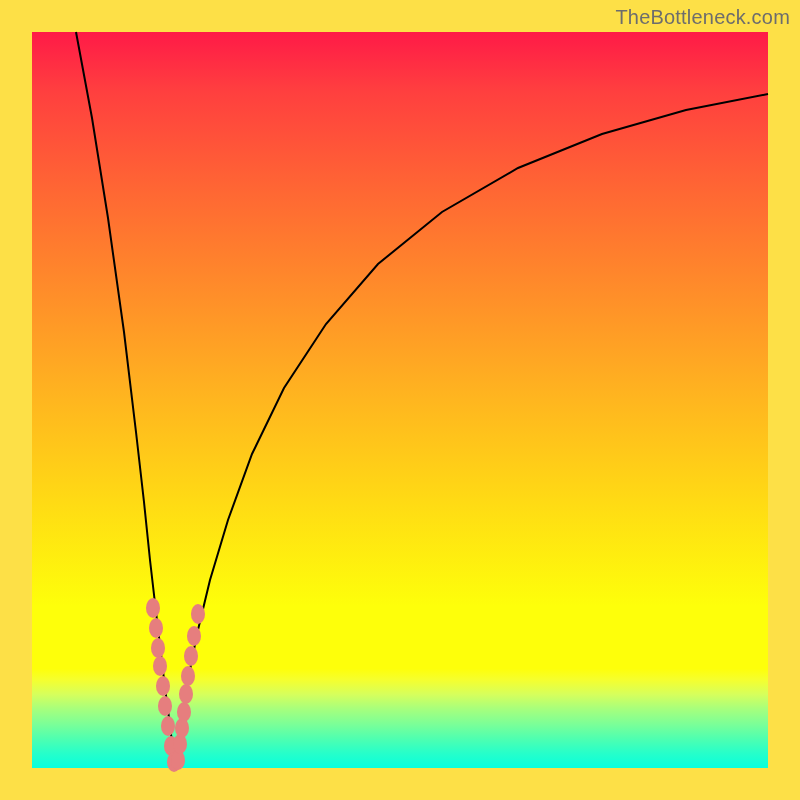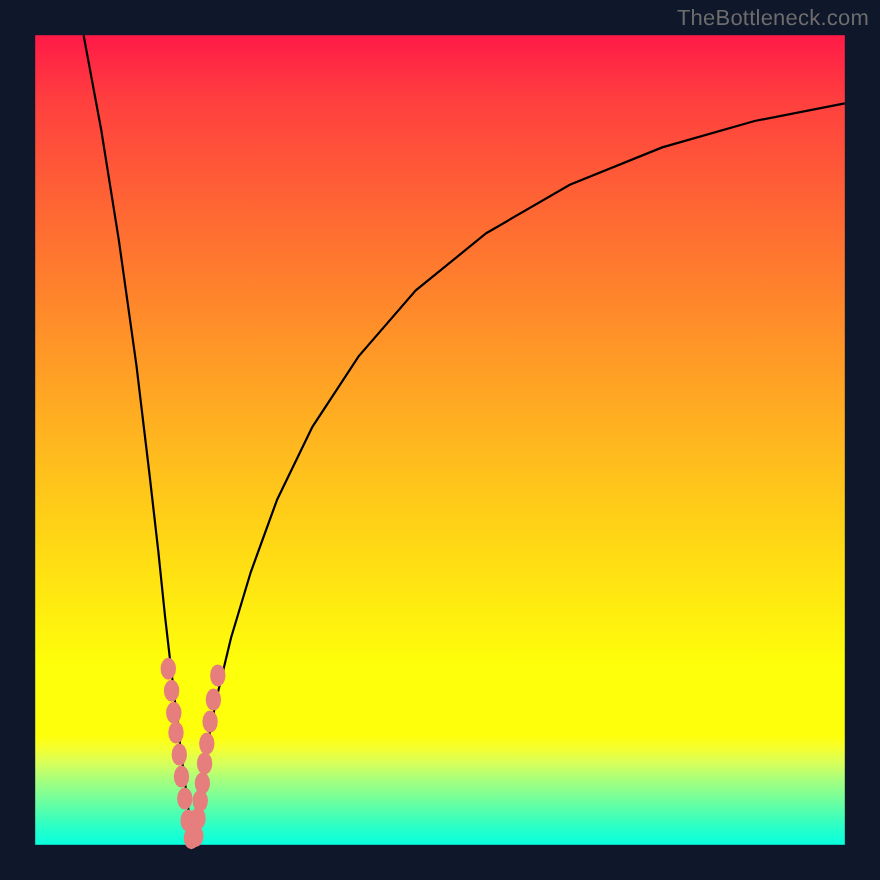--- a/index.html
+++ b/index.html
@@ -10,21 +10,21 @@
     overflow: hidden;
     background: #000;
     font-family: Arial, Helvetica, sans-serif;
   }
   .frame {
     position: absolute;
     top: 0;
     left: 0;
     width: 800px;
     height: 800px;
-    background: #0f172a;
+    background: #fde047;
   }
   .plot {
     position: absolute;
     top: 32px;
     left: 32px;
     width: 736px;
     height: 736px;
   }
   .gradient {
     position: absolute;

